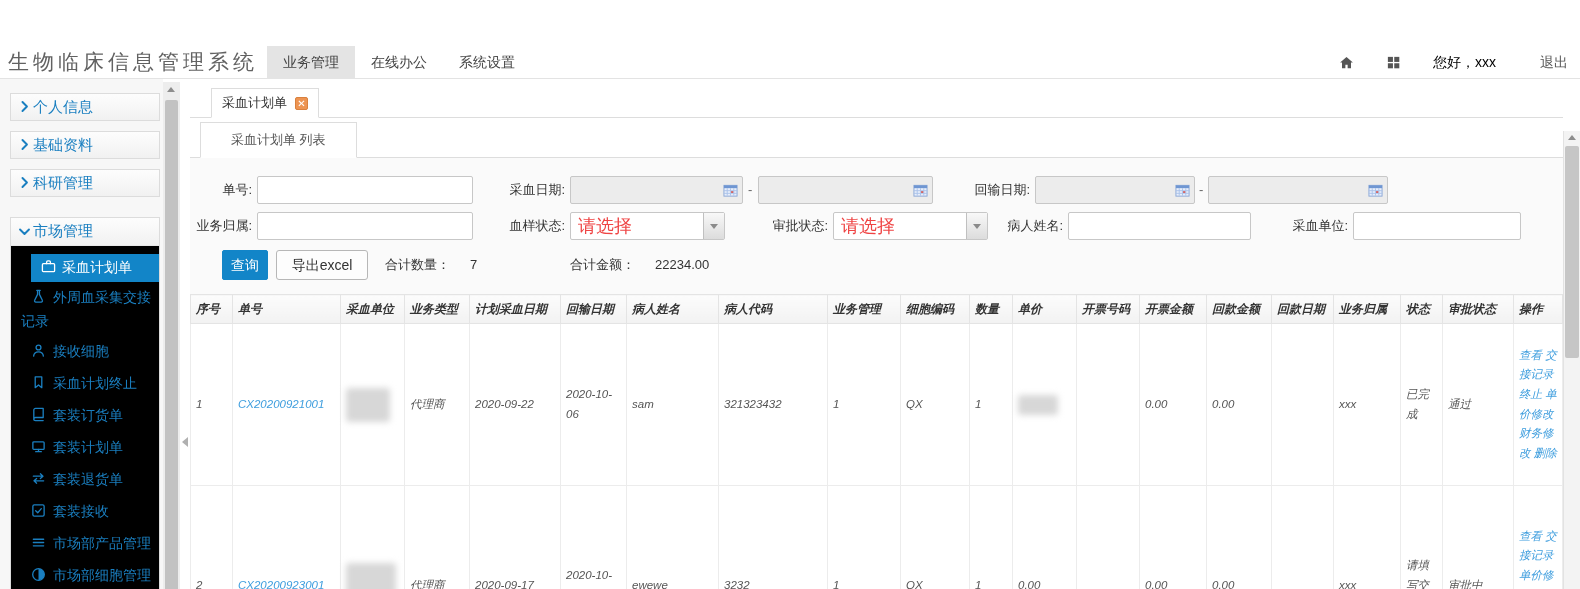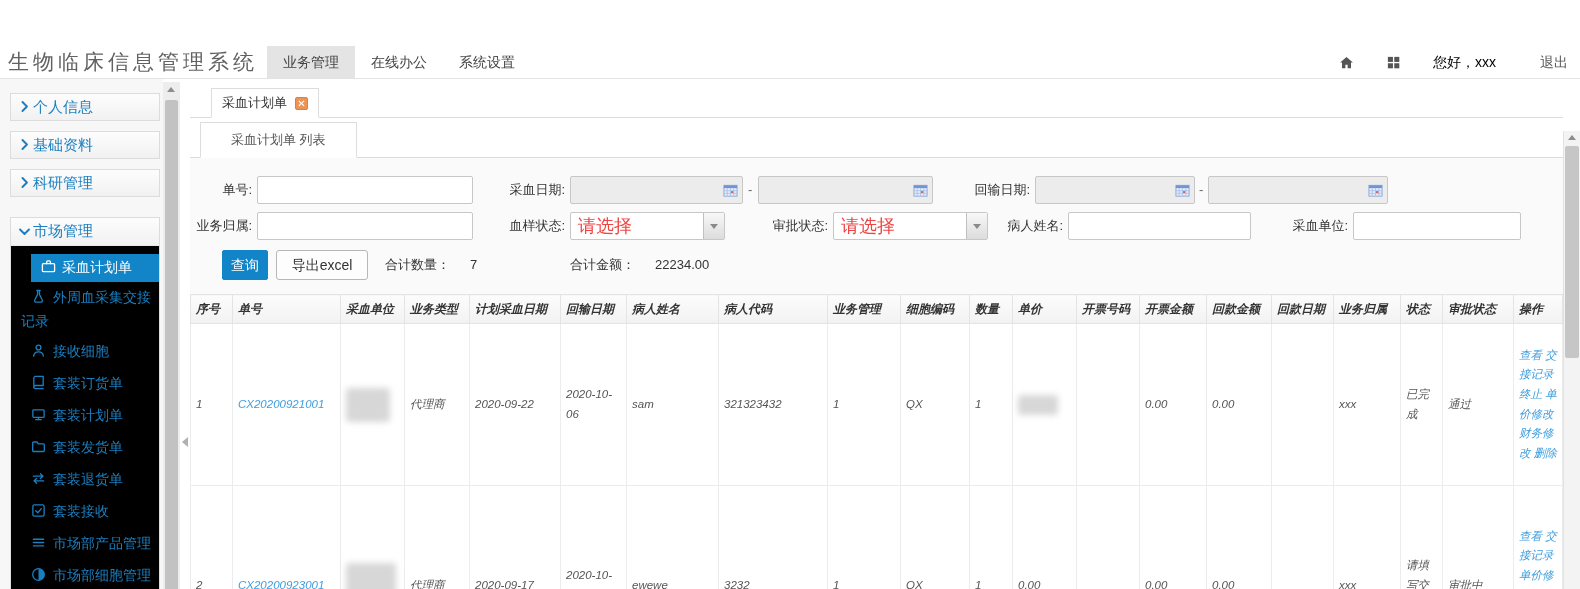--- a/index.html
+++ b/index.html
@@ -154,29 +154,29 @@
                 <path d="M6 5V3.2C6 2.5 6.5 2 7.2 2h1.6C9.5 2 10 2.5 10 3.2V5"></path>
               </svg></span><span>采血计划单</span></div>
           <div class="side-item"><span class="icon" style="margin-left: 10px;"><svg width="15" height="15" viewBox="0 0 16 16" fill="none" stroke="currentColor" stroke-width="1.4" stroke-linecap="round" stroke-linejoin="round">
                 <path d="M6.2 1.5h3.6M7 1.5v4.2L3.9 12a1.3 1.3 0 0 0 1.2 1.9h5.8a1.3 1.3 0 0 0 1.2-1.9L9 5.7V1.5"></path>
               </svg></span><span>外周血采集交接记录</span></div>
           <div class="side-item"><span class="icon" style="margin-left: 10px;"><svg width="15" height="15" viewBox="0 0 16 16" fill="none" stroke="currentColor" stroke-width="1.4" stroke-linecap="round" stroke-linejoin="round">
                 <circle cx="8" cy="4.8" r="2.6"></circle>
                 <path d="M2.8 14c.3-3 2.4-4.6 5.2-4.6s4.9 1.6 5.2 4.6"></path>
               </svg></span><span>接收细胞</span></div>
           <div class="side-item"><span class="icon" style="margin-left: 10px;"><svg width="15" height="15" viewBox="0 0 16 16" fill="none" stroke="currentColor" stroke-width="1.4" stroke-linecap="round" stroke-linejoin="round">
+                <path d="M4.5 2h7v11.5L8 10.6l-3.5 2.9z"></path>
+              </svg></span><span>采血计划终止</span></div>
+          <div class="side-item"><span class="icon" style="margin-left: 10px;"><svg width="15" height="15" viewBox="0 0 16 16" fill="none" stroke="currentColor" stroke-width="1.4" stroke-linecap="round" stroke-linejoin="round">
                 <path d="M3 13.5V3.3C3 2.3 3.8 1.5 4.8 1.5H13v9.7H4.8c-1 0-1.8.8-1.8 1.8s.8 1.5 1.8 1.5H13"></path>
               </svg></span><span>套装订货单</span></div>
           <div class="side-item"><span class="icon" style="margin-left: 10px;"><svg width="15" height="15" viewBox="0 0 16 16" fill="none" stroke="currentColor" stroke-width="1.4" stroke-linecap="round" stroke-linejoin="round">
                 <rect x="2" y="3" width="12" height="8" rx="1"></rect>
                 <path d="M8 11v2.5M5 13.5h6"></path>
               </svg></span><span>套装计划单</span></div>
-          <div class="side-item"><span class="icon" style="margin-left: 10px;"><svg width="15" height="15" viewBox="0 0 16 16" fill="none" stroke="currentColor" stroke-width="1.4" stroke-linecap="round" stroke-linejoin="round">
-                <path d="M1.8 4.2c0-.6.4-1 1-1h3.6l1.4 1.9h5.4c.6 0 1 .4 1 1v6.2c0 .6-.4 1-1 1H2.8c-.6 0-1-.4-1-1z"></path>
-              </svg></span><span>套装发货单</span></div>
           <div class="side-item"><span class="icon" style="margin-left: 10px;"><svg width="15" height="15" viewBox="0 0 16 16" fill="none" stroke="currentColor" stroke-width="1.4" stroke-linecap="round" stroke-linejoin="round">
                 <path d="M2.5 5.5h10M10 3l2.8 2.5L10 8M13.5 10.5h-10M6 8l-2.8 2.5L6 13"></path>
               </svg></span><span>套装退货单</span></div>
           <div class="side-item"><span class="icon" style="margin-left: 10px;"><svg width="15" height="15" viewBox="0 0 16 16" fill="none" stroke="currentColor" stroke-width="1.4" stroke-linecap="round" stroke-linejoin="round">
                 <rect x="2" y="2" width="12" height="12" rx="1.5"></rect>
                 <path d="M5 8.2l2.2 2.2L11 6"></path>
               </svg></span><span>套装接收</span></div>
           <div class="side-item"><span class="icon" style="margin-left: 10px;"><svg width="15" height="15" viewBox="0 0 16 16" fill="none" stroke="currentColor" stroke-width="1.4" stroke-linecap="round" stroke-linejoin="round">
                 <path d="M2.5 4.5h11M2.5 8h11M2.5 11.5h11"></path>
               </svg></span><span>市场部产品管理</span></div>

